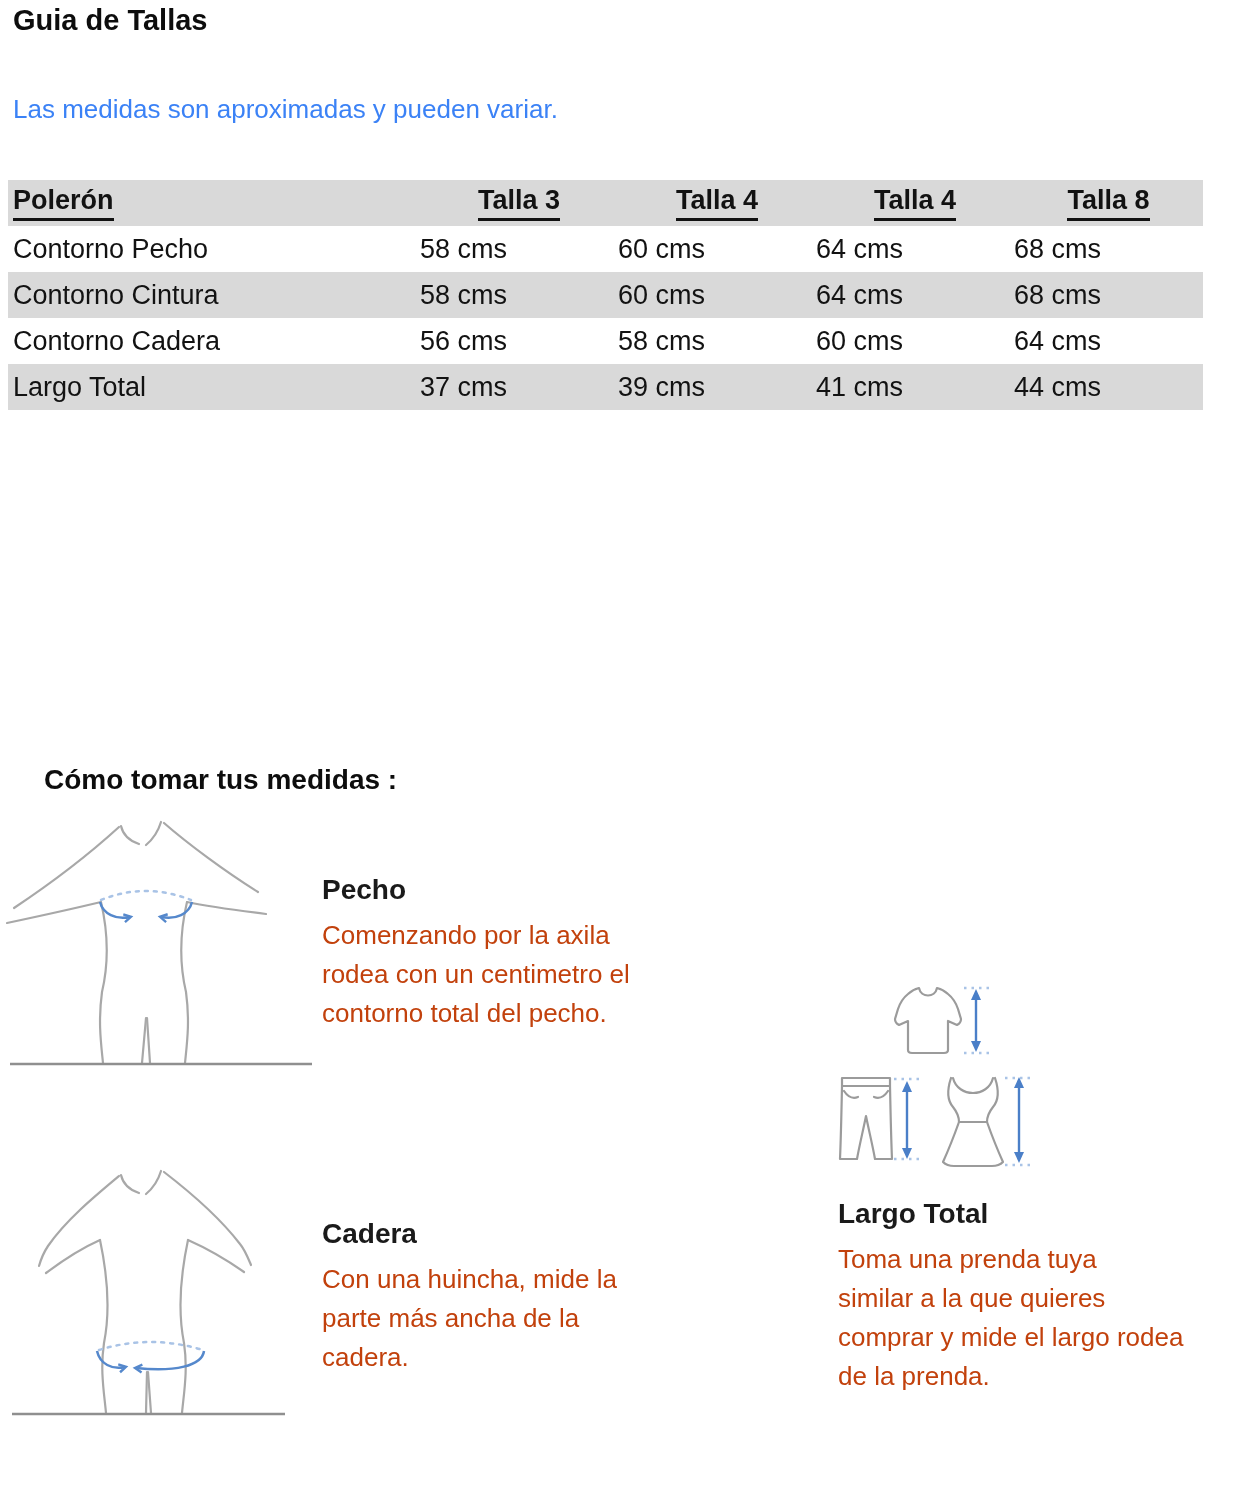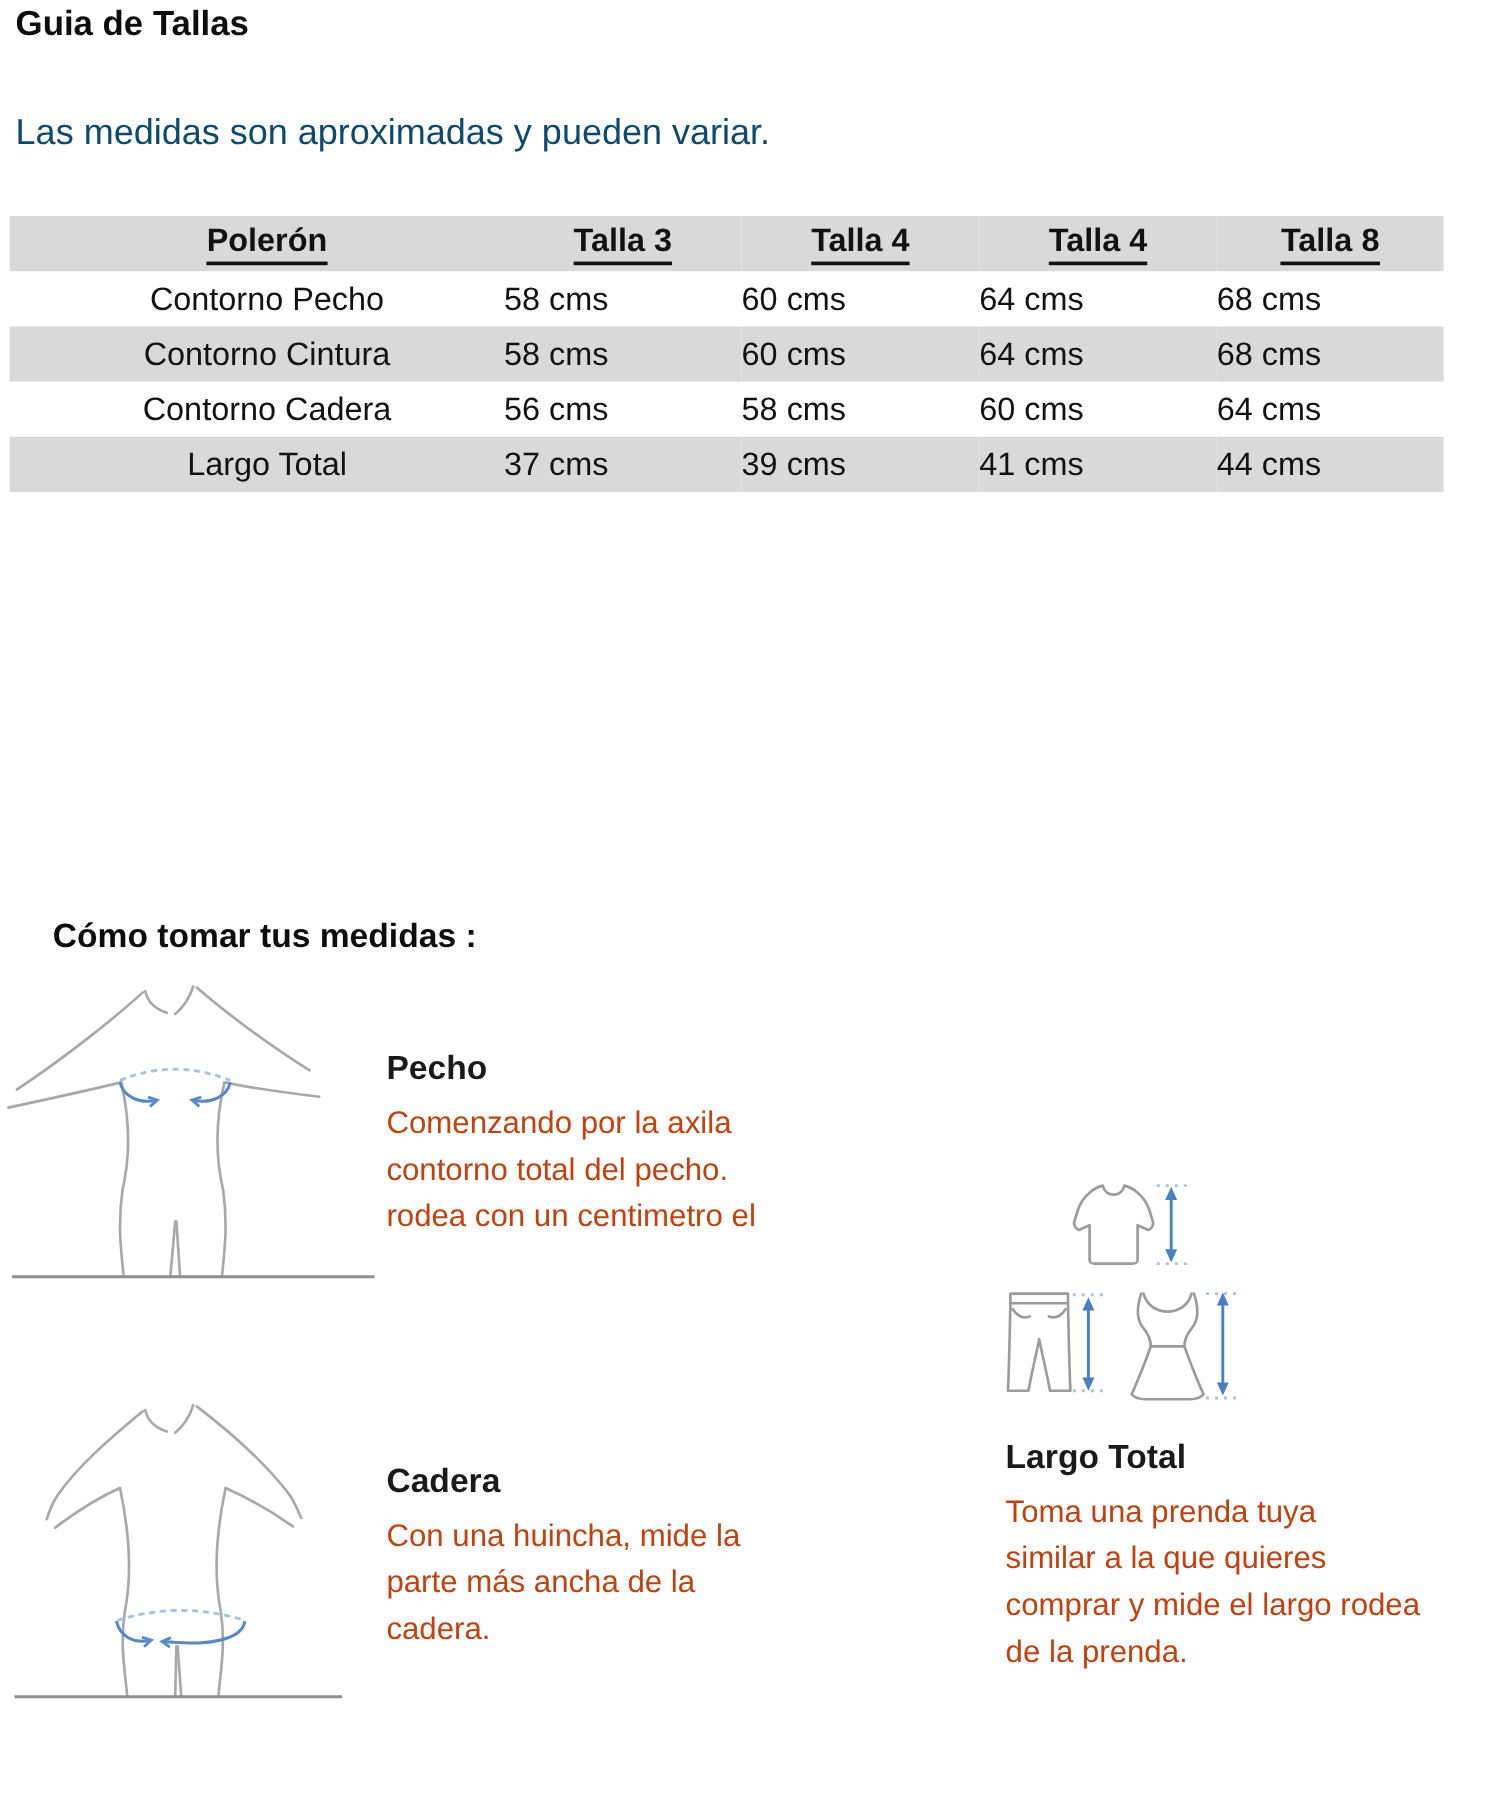--- a/index.html
+++ b/index.html
@@ -14,40 +14,40 @@
   }
   .abs{position:absolute;text-align:center;}
 
   
   .page-title{
     left:13px; top:4px;
     font-size:29px; font-weight:bold; margin:0; color:#0d0d0d;
   }
   .disclaimer{
     left:13px; top:94px;
-    font-size:30px; margin:0; color:#0c4a6e;
+    font-size:26px; margin:0; color:#3b82f6;
   }
 
   
   table.size-table{
     position:absolute; left:8px; top:180px;
     width:1195px;
     border-collapse:collapse;
     font-size:27px;
     color:#121212;
     table-layout:fixed;
   }
   .size-table th,.size-table td{
     height:46px; padding:0; vertical-align:middle;
     font-weight:normal; white-space:nowrap;
   }
   .size-table thead tr{background:#d9d9d9;}
   .size-table tbody tr:nth-child(even){background:#d9d9d9;}
   .size-table th{font-weight:bold;}
-  .size-table .left{text-align:center; padding-left:17px;}
+  .size-table .left{text-align:left; padding-left:5px;}
   .hu{display:inline-block; border-bottom:3px solid #111; padding-bottom:2px;}
 
   
   .howto-heading{
     left:28px; top:748px;
     font-size:28px; font-weight:bold; margin:16px; color:#0d0d0d;
   }
 
   
   .measure-note{position:absolute;}
@@ -142,22 +142,22 @@
       <path d="M101,90 Q145,72 191,90" stroke="#a9c3e6" stroke-width="2.5" stroke-dasharray="3,6" stroke-linecap="round"></path>
       <path d="M100,92 C103,104 116,110 130,107" stroke="#5588cc" stroke-width="2.5" marker-end="url(#mf)"></path>
       <path d="M192,92 C189,104 176,110 161,107" stroke="#5588cc" stroke-width="2.5" marker-end="url(#mf)"></path>
     </g>
   </svg>
 
   <div class="measure-note" style="left:322px; top:874px; width:340px;">
     <h3>Pecho</h3>
     <p style="margin:0">
       <span class="ln">Comenzando por la axila</span>
+      <span class="ln">rodea con un centimetro el</span>
       <span class="ln">contorno total del pecho.</span>
-      <span class="ln">rodea con un centimetro el</span>
     </p>
   </div>
 
   <svg style="left:830px;top:973px" width="216" height="200" viewBox="0 0 216 200">
     <g fill="none" stroke="#9b9b9b" stroke-width="2.2" stroke-linejoin="round" stroke-linecap="round">
       <path d="M78,21 C81,18 85,16 89,15 C91,25 105,25 107,15 C111,16 115,18 118,21 C123,25 126,30 128,36 L131,46 C131,49 129,51 127,52 L118,48 L118,77 C118,79 116,80 114,80 L82,80 C80,80 78,79 78,77 L78,48 L69,52 C67,51 65,49 65,46 L68,36 C70,30 73,25 78,21 Z"></path>
       <g>
         <path d="M12,105 L60,105 L60,113 L12,113 Z"></path>
         <path d="M12,113 C11.5,138 11,163 10,186 L27,186 C29.5,172 33,158 36,143 C39,158 42.5,172 45,186 L62,186 C61,163 60.5,138 60,113"></path>
         <path d="M14,118 C18,124 23,126 28,124"></path>

